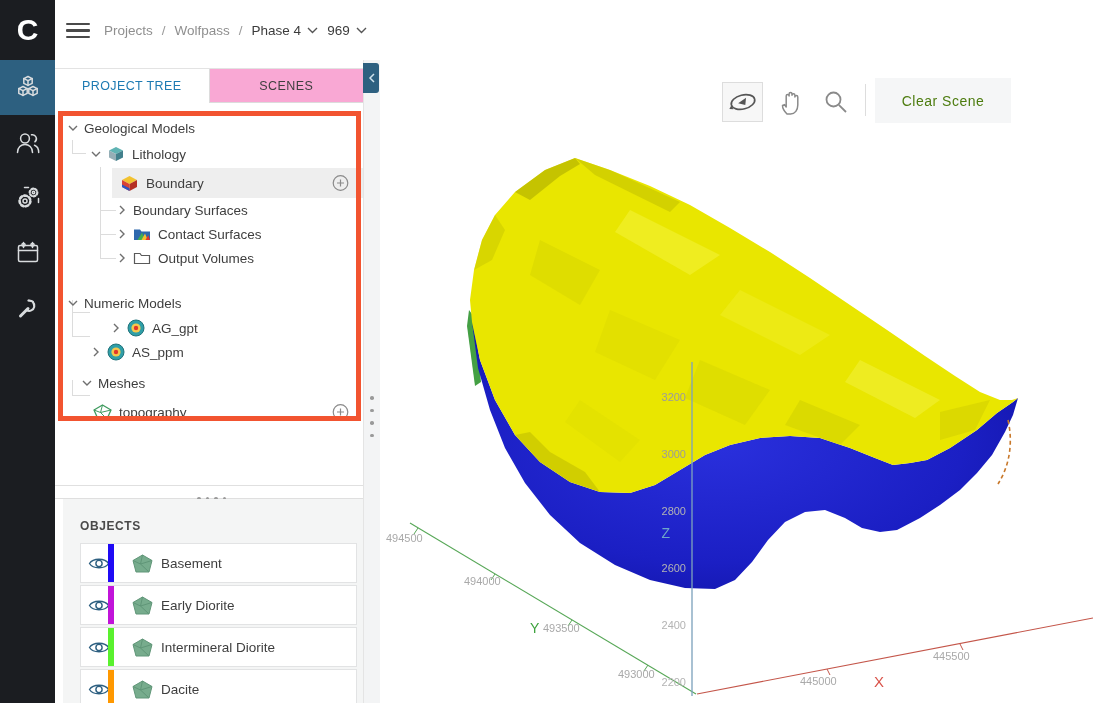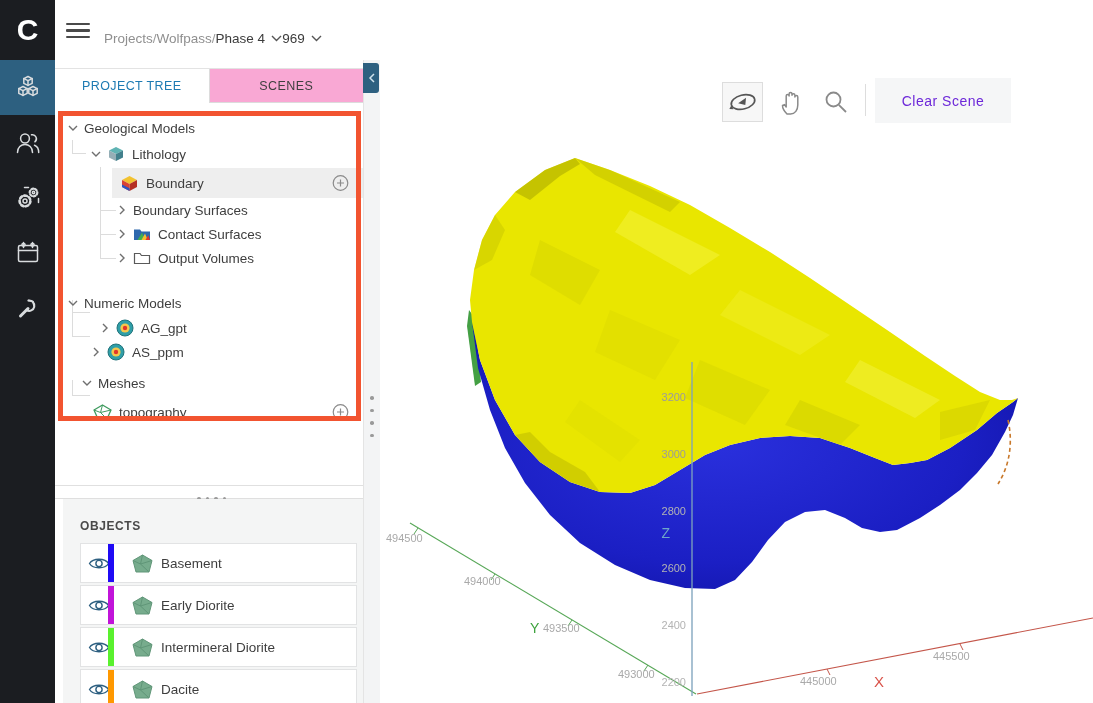--- a/index.html
+++ b/index.html
@@ -8,22 +8,22 @@
   #app { position:relative; width:1093px; height:703px; background:#fff; }
 
   
   .topbar { position:absolute; left:0; top:0; width:1093px; height:60px; background:#fff; }
   .logo { position:absolute; left:0; top:0; width:55px; height:60px; background:#1b1d21;
     color:#fff; display:flex; align-items:center; justify-content:center;
     font-size:30px; font-weight:bold; }
   .hamburger { position:absolute; left:66px; top:23px; width:24px; height:15px;
     display:flex; flex-direction:column; justify-content:space-between; cursor:pointer; }
   .hamburger span { display:block; height:2.4px; background:#4a4a4a; border-radius:1px; }
-  .breadcrumb { position:absolute; left:104px; top:8px; height:60px; display:flex;
-    align-items:center; font-size:13.5px; }
+  .breadcrumb { position:absolute; left:104px; top:0; height:60px; display:flex;
+    align-items:center; gap:9px; font-size:13.5px; }
   .bc-link { color:#8f8f8f; }
   .bc-sep { color:#9a9a9a; }
   .bc-current { color:#3c3c3c; display:flex; align-items:center; gap:6px; }
 
   
   .rail { position:absolute; left:0; top:60px; width:55px; height:643px; background:#1b1d21; }
   .rail-item { width:55px; height:55px; display:flex; align-items:center; justify-content:center; cursor:pointer; }
   .rail-item.active { background:#2d6080; }
   .rail-item svg { stroke:#d9dcde; fill:none; stroke-width:1.5; stroke-linecap:round; stroke-linejoin:round; }
 
@@ -70,21 +70,21 @@
 
   
   .viewport { position:absolute; left:380px; top:60px; width:713px; height:643px; background:#fff; }
   .vtool-rotate { position:absolute; left:342px; top:22px; width:41px; height:40px;
     background:#f7f7f7; border:1px solid #ddd; display:flex; align-items:center;
     justify-content:center; cursor:pointer; }
   .vtool-icon { position:absolute; width:30px; height:30px; display:flex; align-items:center;
     justify-content:center; cursor:pointer; }
   .vtool-divider { position:absolute; left:485px; top:24px; width:1px; height:32px; background:#ddd; }
   .clear-btn { position:absolute; left:495px; top:18px; width:136px; height:45px;
-    background:#f5f6f7; border:none; color:#6d28d9; font-size:14px; letter-spacing:.5px;
+    background:#f5f6f7; border:none; color:#4d7c0f; font-size:14px; letter-spacing:.5px;
     font-family:"Liberation Sans", sans-serif; cursor:pointer; }
   .scene { position:absolute; left:0; top:0; }
 
   
   .annotation { position:absolute; left:58px; top:111px; width:303px; height:310px;
     border:5px solid #f25430; z-index:50; pointer-events:none; }
 </style>
 </head>
 <body>
 
@@ -273,21 +273,21 @@
 
       <div class="trow" style="height:26px; margin-top:20px; padding-left:11px;">
         <span class="chev">
             <svg width="10" height="7">
               <path d="M1 1 L5 5 L9 1" fill="none" stroke="#6f6f6f" stroke-width="1.4"></path>
             </svg>
           </span>
         <span>Numeric Models</span>
       </div>
 
-      <div class="trow" style="height:24px; padding-left:43px;">
+      <div class="trow" style="height:24px; padding-left:54px;">
         <span class="chev">
             <svg width="7" height="10">
               <path d="M1 1 L5 5 L1 9" fill="none" stroke="#6f6f6f" stroke-width="1.4"></path>
             </svg>
           </span>
         <span class="ticon">
           <svg width="18" height="18" viewBox="0 0 18 18">
               <circle cx="9" cy="9" r="8" fill="#2f9fa8" stroke="#21727a" stroke-width="1"></circle>
               <circle cx="9" cy="9" r="4.6" fill="#f5c84c"></circle>
               <circle cx="9" cy="9" r="2.2" fill="#e2362a"></circle>

